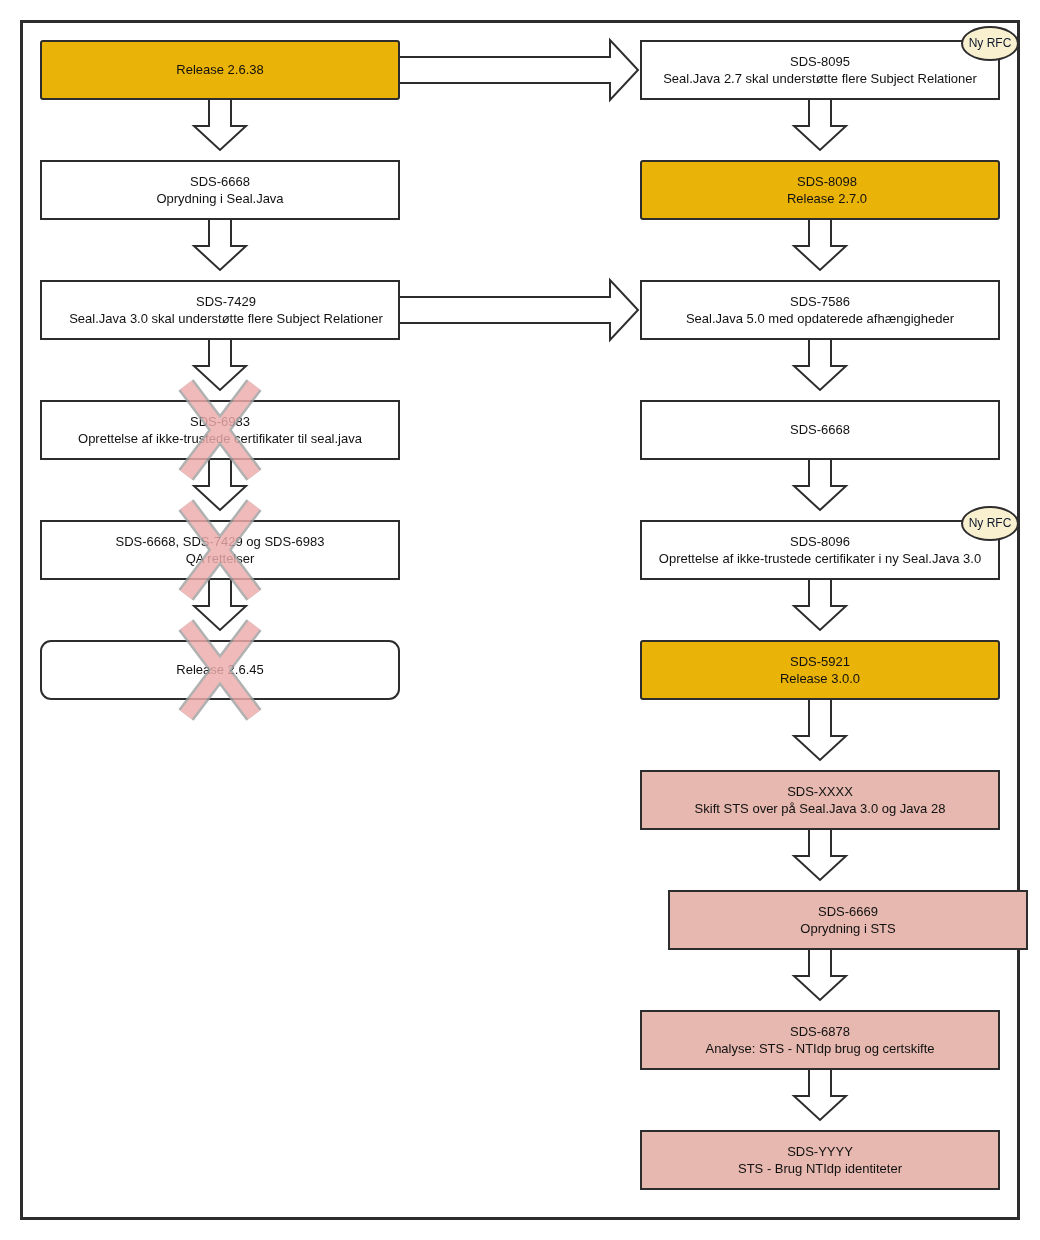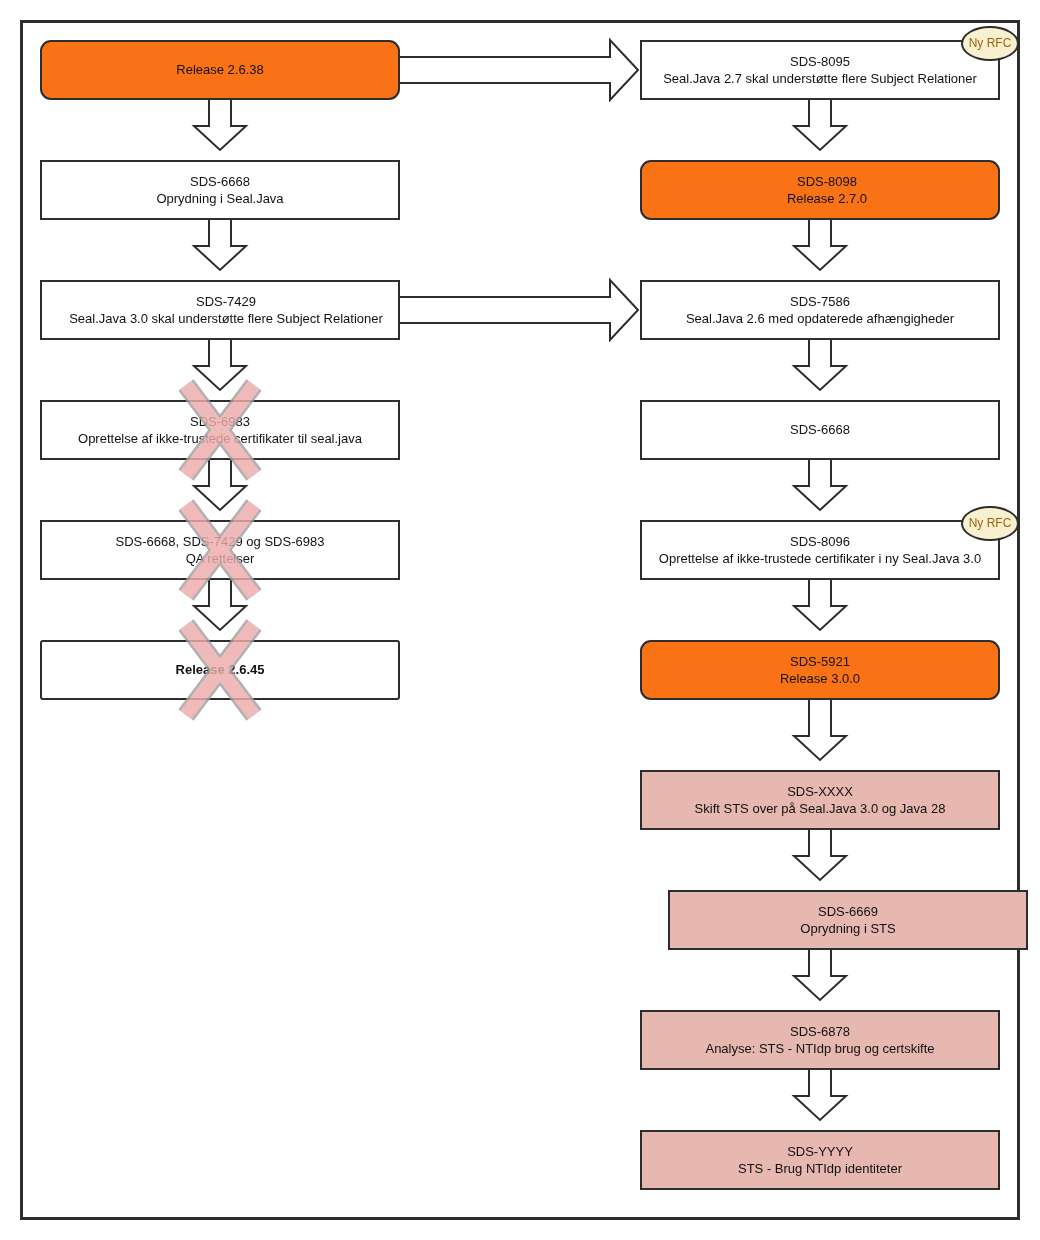--- a/index.html
+++ b/index.html
@@ -45,45 +45,44 @@
     text-align: center;
     font-size: 13px;
     line-height: 1.32;
     color: #111111;
     padding: 2px 10px;
   }
   .node .nline {
     white-space: nowrap;
   }
   .node.green {
-    background: #f97316;
-    border-radius: 11px;
+    background: #eab308;
+    border-radius: 3px;
   }
   .node.red {
     background: #e6b8af;
   }
   .node.white-rounded {
-    border-radius: 3px;
-    font-weight: bold;
+    border-radius: 11px;
   }
   .badge {
     position: absolute;
     left: 319px;
     top: -16px;
     width: 58px;
     height: 35px;
     box-sizing: border-box;
     border: 2px solid #2d2d2d;
     border-radius: 50%;
     background: #f9f0d0;
     display: flex;
     align-items: center;
     justify-content: center;
     font-size: 12px;
-    color: #a16207;
+    color: #0f172a;
     z-index: 4;
   }
   .cross {
     position: absolute;
     left: 50%;
     top: 50%;
     transform: translate(-50%, -50%);
     z-index: 3;
     pointer-events: none;
   }
@@ -156,21 +155,21 @@
         <div class="nline">SDS-8095</div>
         <div class="nline">Seal.Java 2.7 skal understøtte flere Subject Relationer</div>
         <div class="badge">Ny RFC</div>
       </div>
       <div class="node green" style="left: 640px; top: 160px; padding-left: 24px;">
         <div class="nline">SDS-8098</div>
         <div class="nline">Release 2.7.0</div>
       </div>
       <div class="node white" style="left: 640px; top: 280px;">
         <div class="nline">SDS-7586</div>
-        <div class="nline">Seal.Java 2.6 med opdaterede afhængigheder</div>
+        <div class="nline">Seal.Java 5.0 med opdaterede afhængigheder</div>
       </div>
       <div class="node white" style="left: 640px; top: 400px;">
         <div class="nline">SDS-6668</div>
       </div>
       <div class="node white" style="left: 640px; top: 520px;">
         <div class="nline">SDS-8096</div>
         <div class="nline">Oprettelse af ikke-trustede certifikater i ny Seal.Java 3.0</div>
         <div class="badge">Ny RFC</div>
       </div>
       <div class="node green" style="left: 640px; top: 640px;">

